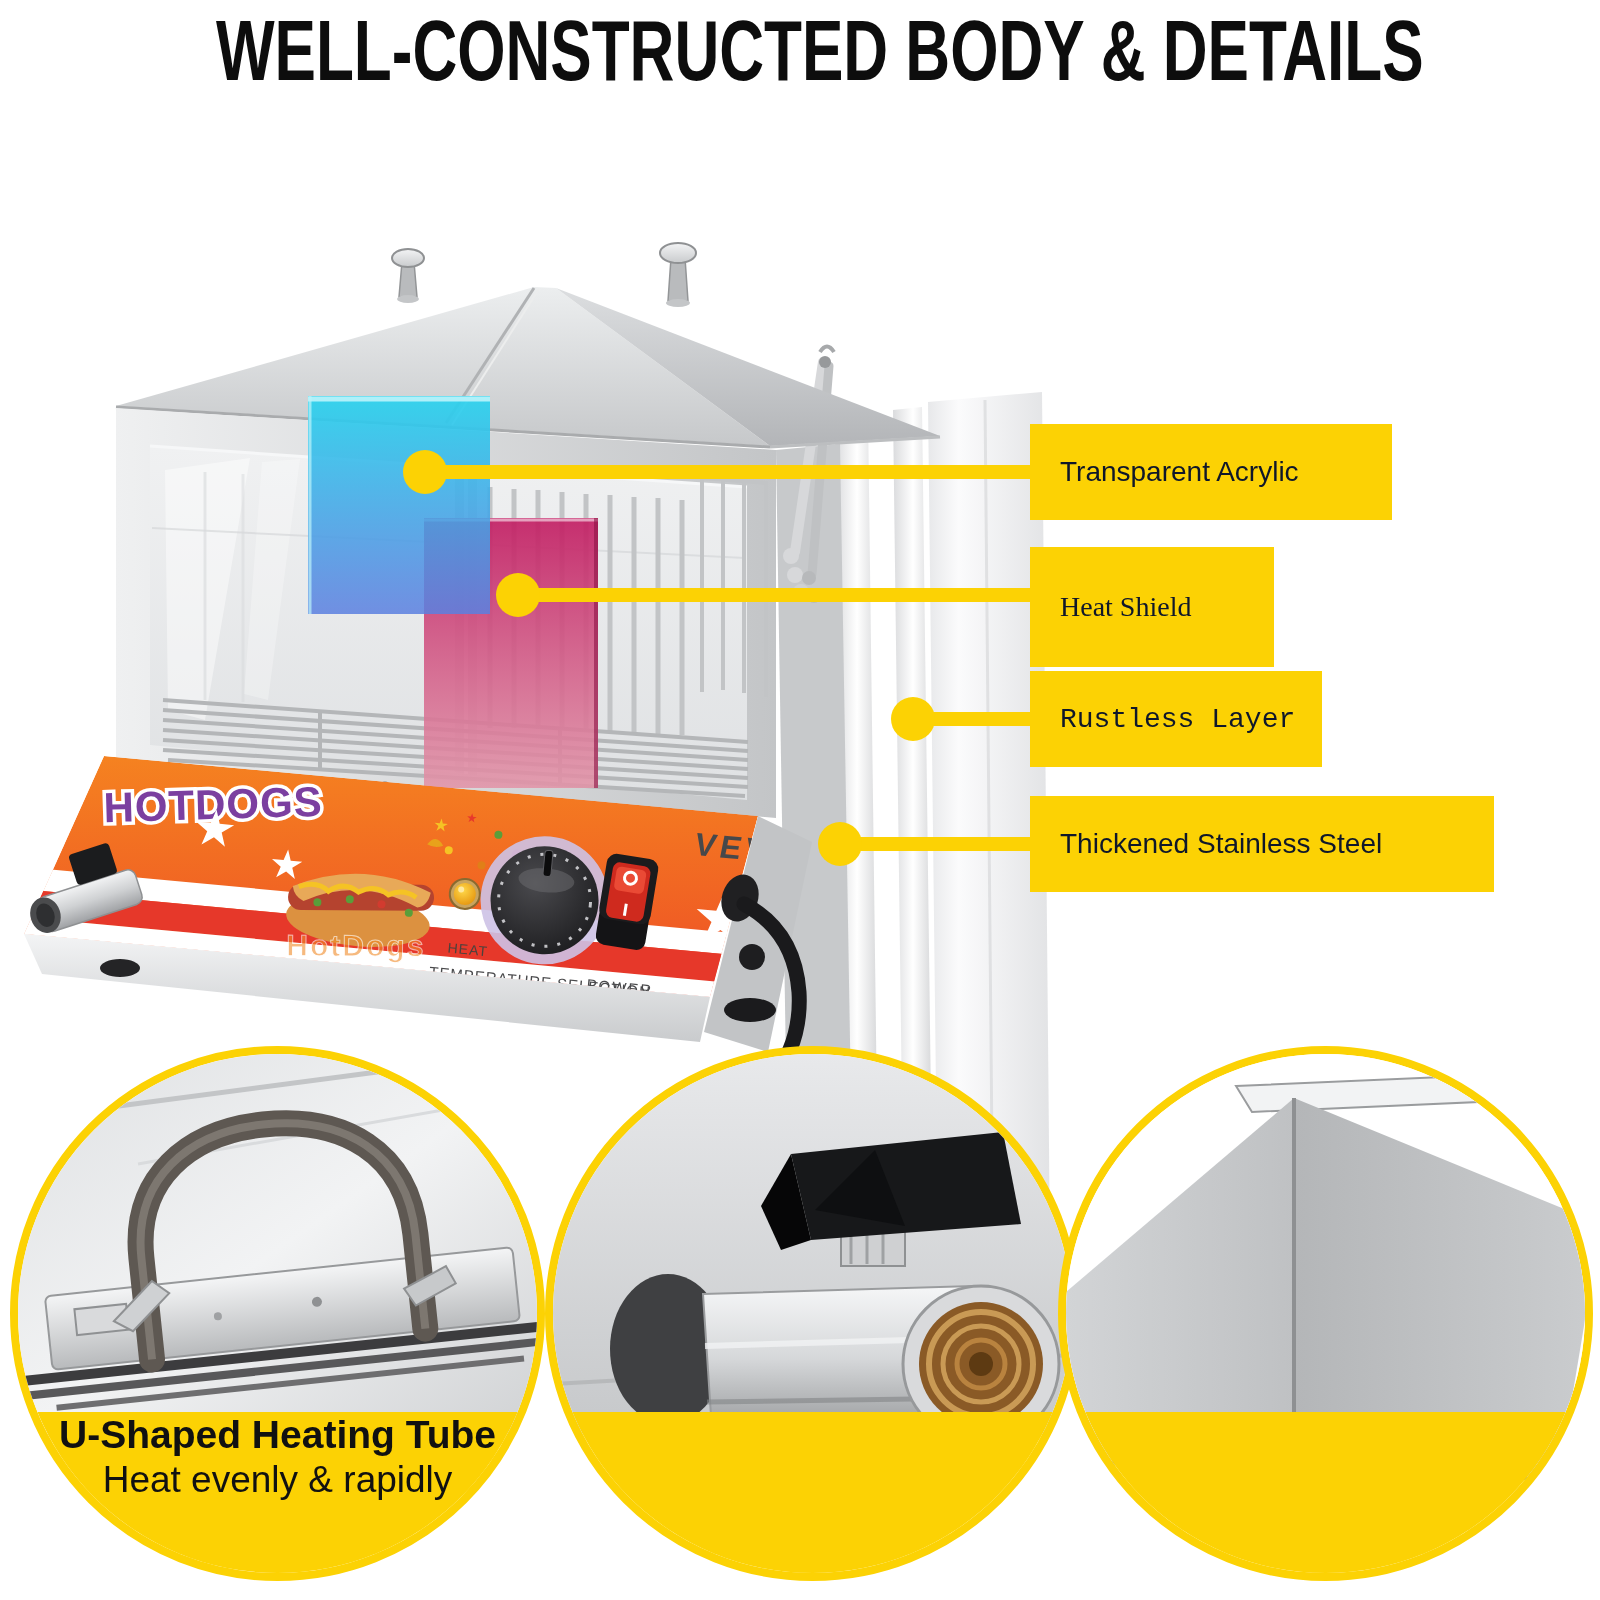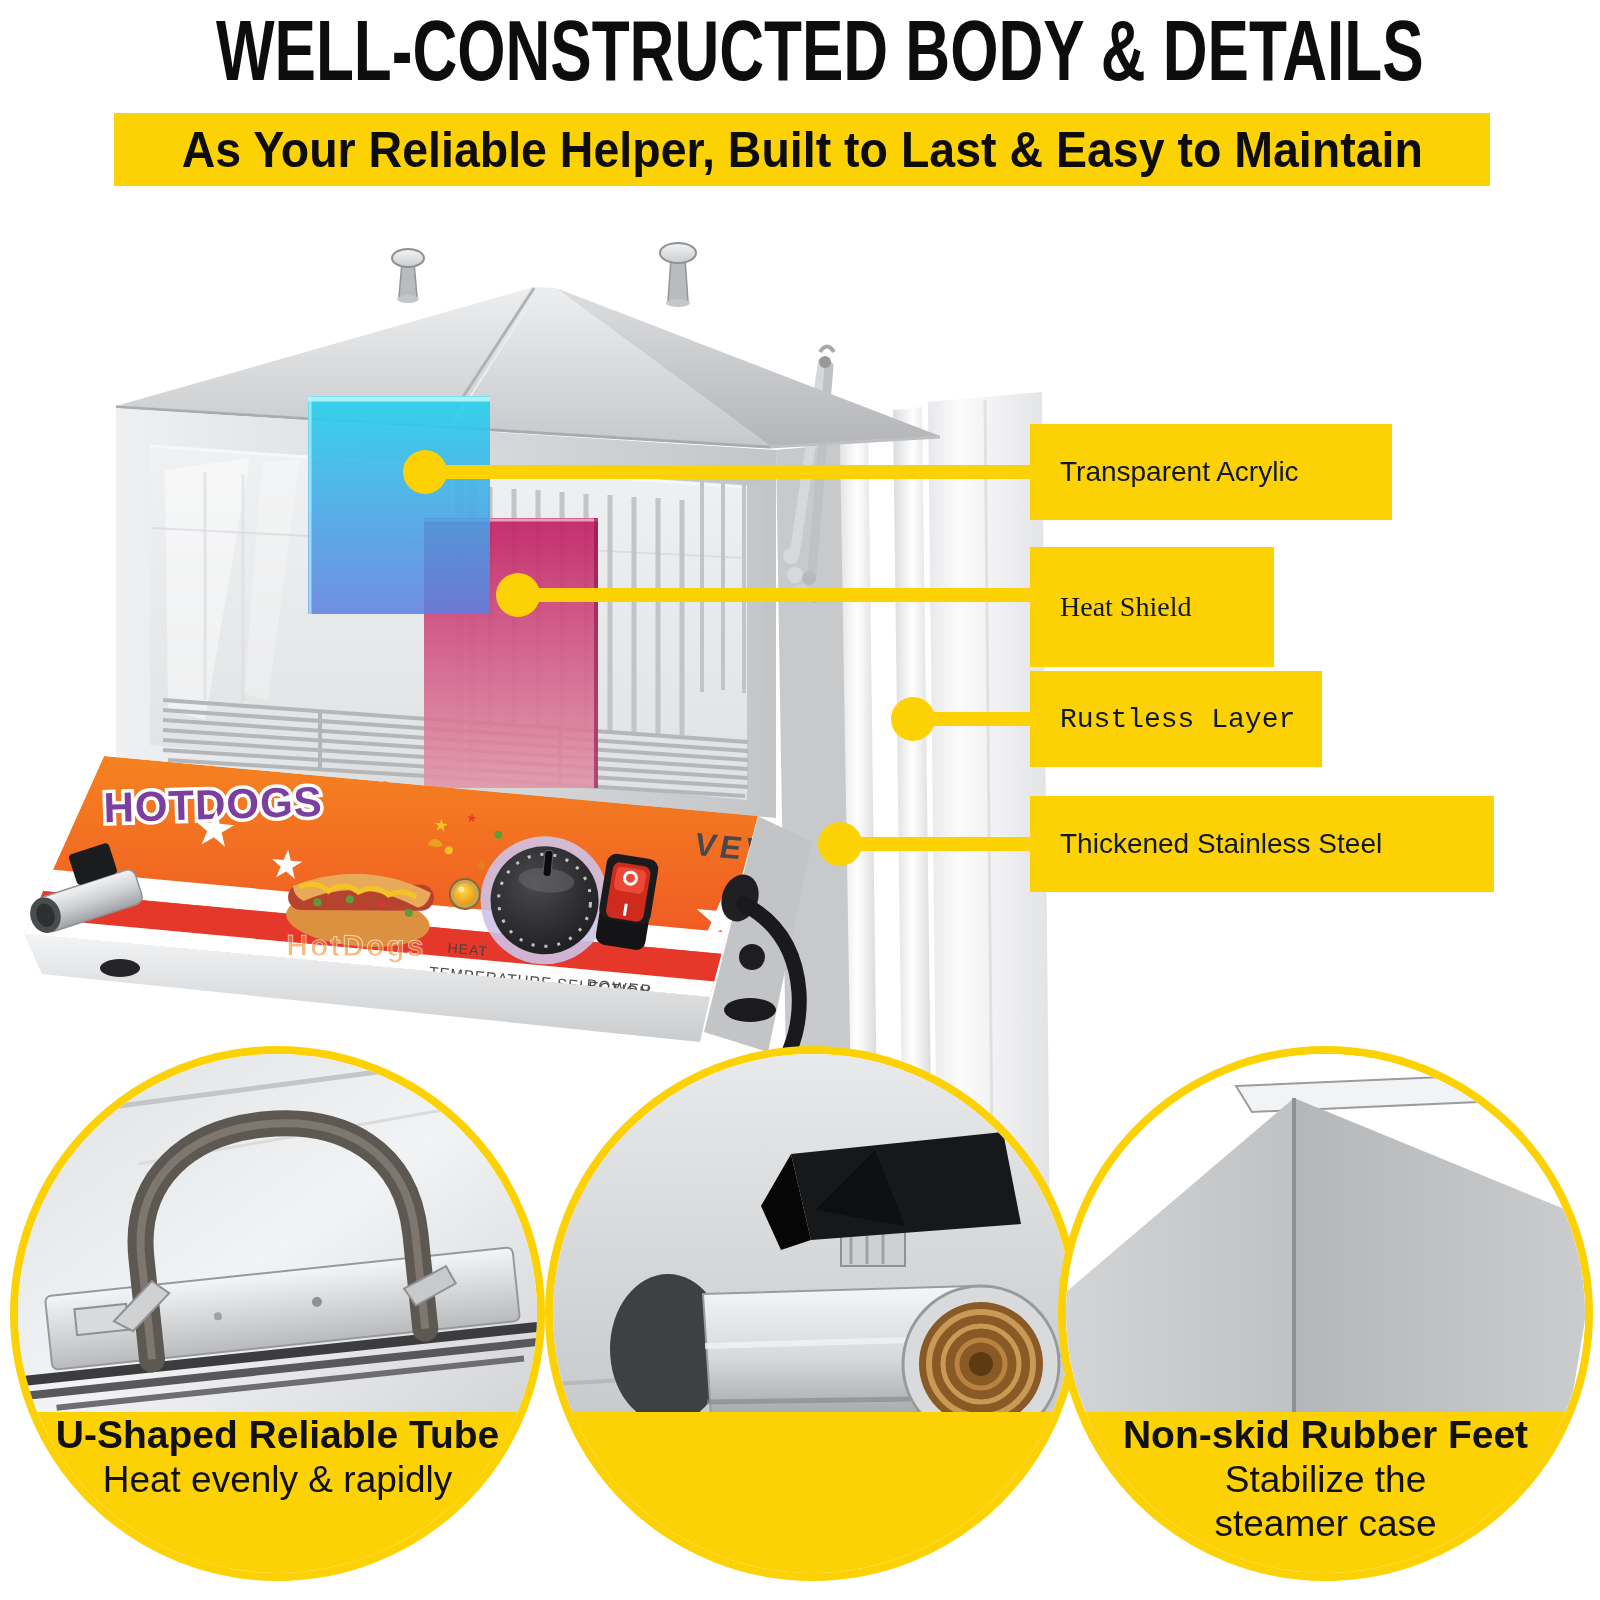--- a/index.html
+++ b/index.html
@@ -32,23 +32,20 @@
   .fcap .ft{font-size:39px;font-weight:700;line-height:47px;color:#111;}
   .fcap .fd{font-size:37px;font-weight:400;line-height:44px;color:#111;}
   .fc3 .fd{max-width:320px;margin:0 auto;}
 </style>
 </head>
 <body>
 
 <div class="stage">
 
   <div class="title">WELL-CONSTRUCTED BODY &amp; DETAILS</div>
-  <div class="subtitle-band" style="background:#FCD204">
-    <span>As Your Reliable Helper, Built to Last &amp; Easy to Maintain</span>
-  </div>
 
   <svg class="art" viewBox="0 0 1600 1600">
     <defs>
       <linearGradient id="steelV" x1="0" y1="0" x2="0" y2="1">
         <stop offset="0" stop-color="#f3f4f5"></stop>
           <stop offset="1" stop-color="#c9cbcd"></stop>
       </linearGradient>
       <linearGradient id="steelH" x1="0" y1="0" x2="1" y2="0">
         <stop offset="0" stop-color="#efF0f1"></stop>
           <stop offset="1" stop-color="#c3c5c7"></stop>
@@ -441,21 +438,17 @@
       <g>
         <rect x="240" y="418" width="44" height="22" fill="#232325"></rect>
         <ellipse cx="262" cy="444" rx="42" ry="18" fill="#1a1a1c"></ellipse>
         <ellipse cx="262" cy="438" rx="34" ry="10" fill="#2e2e30"></ellipse>
       </g>
       <rect x="0" y="358" width="535" height="177" fill="#FCD204"></rect>
     </svg>
   </div>
 
   <div class="fcap fc1">
-    <div class="ft">U-Shaped Reliable Tube</div>
+    <div class="ft">U-Shaped Heating Tube</div>
     <div class="fd">Heat evenly &amp; rapidly</div>
   </div>
-  <div class="fcap fc3">
-    <div class="ft">Non-skid Rubber Feet</div>
-    <div class="fd">Stabilize the steamer case</div>
-  </div>
 
 </div>
 
 </body></html>

